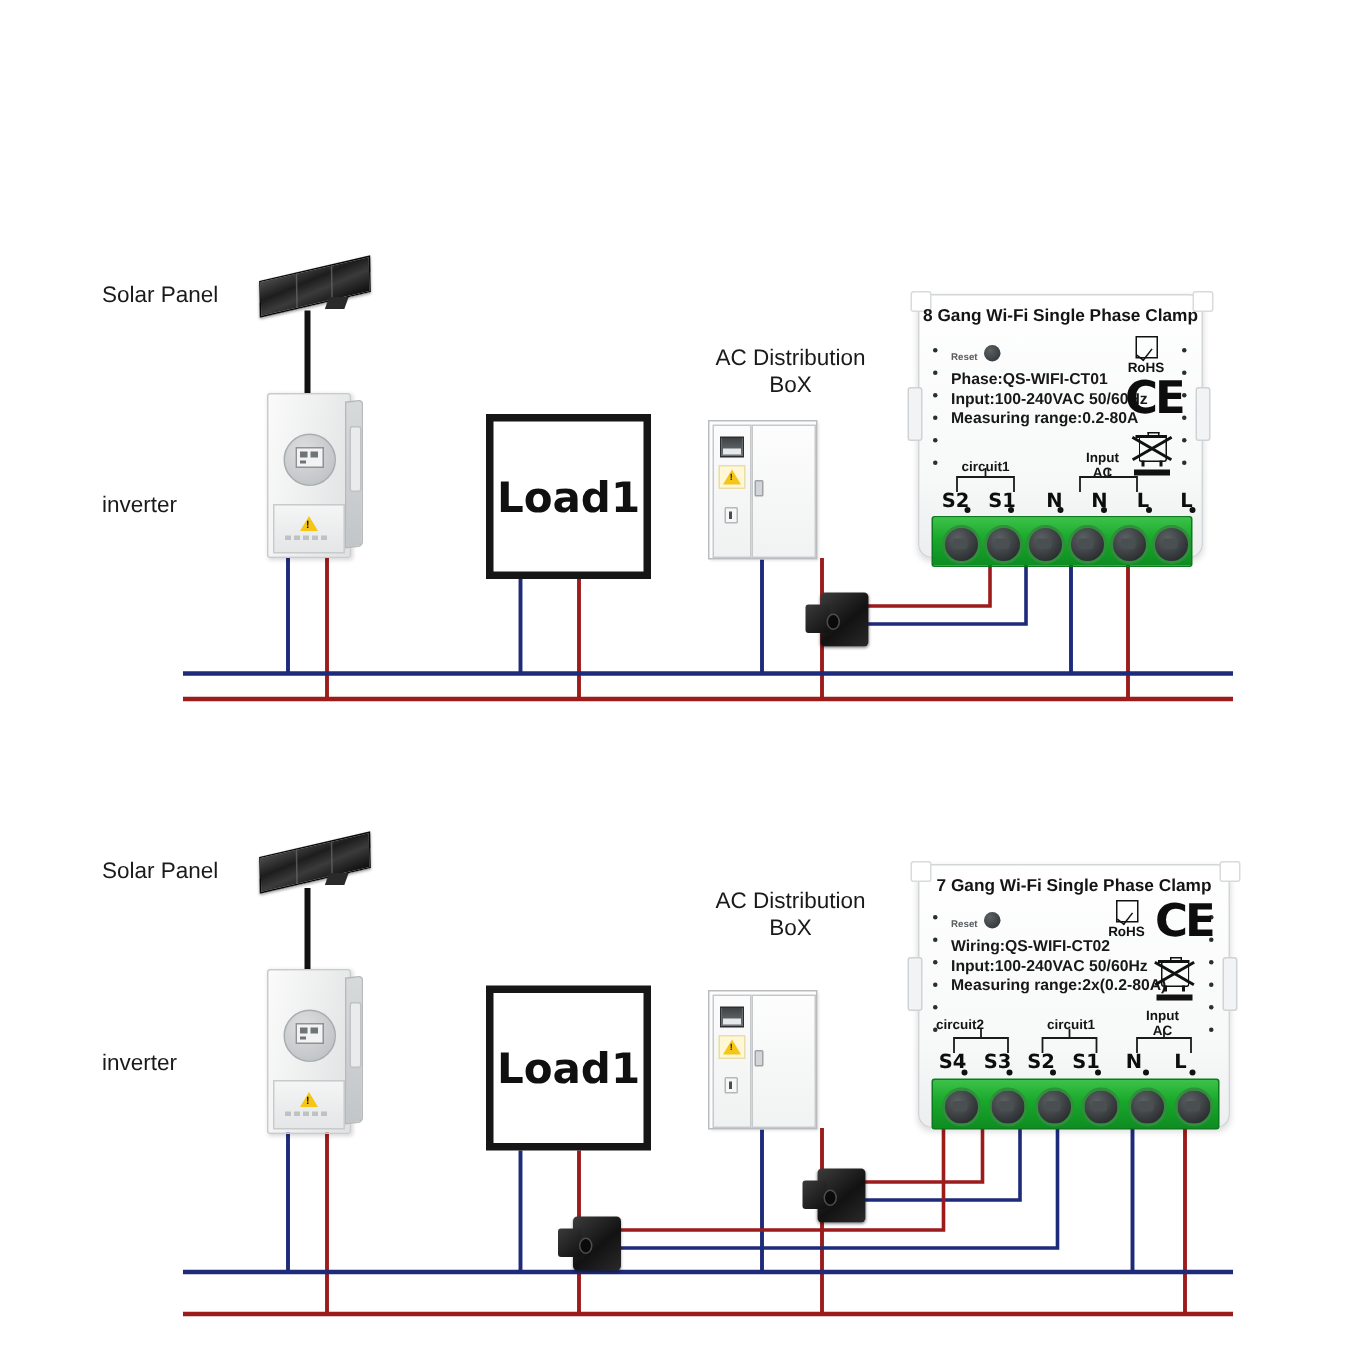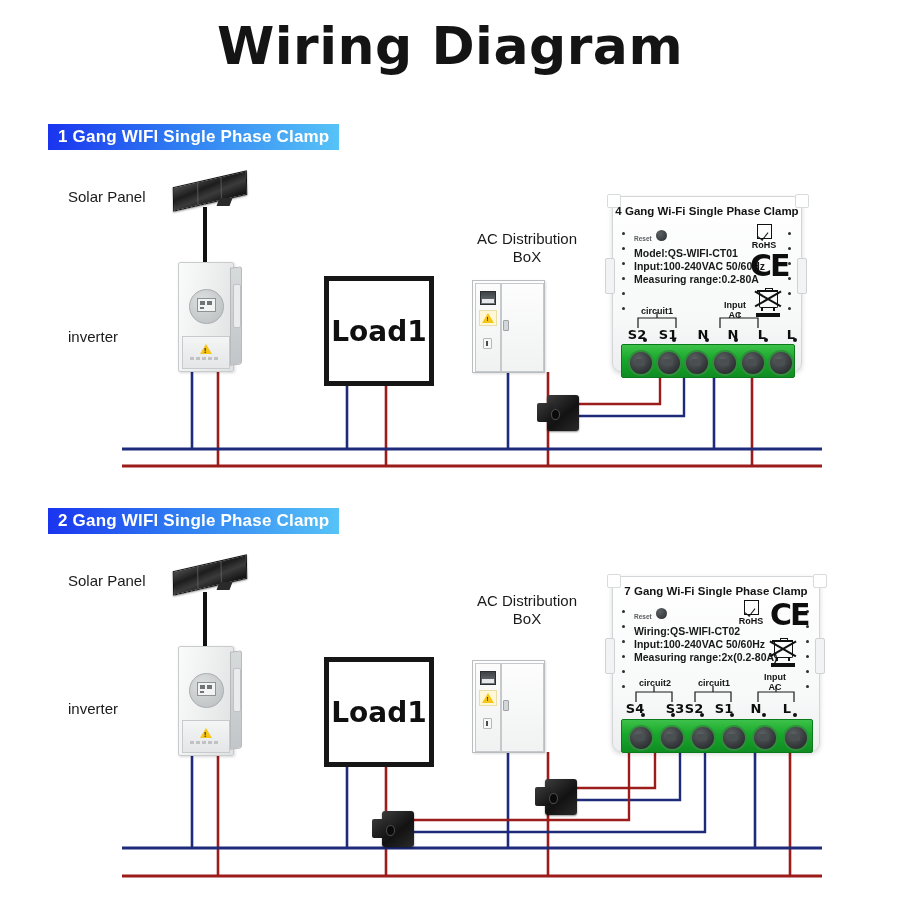--- a/index.html
+++ b/index.html
@@ -234,23 +234,21 @@
   .module .block .scr:after{
     content:"";position:absolute;left:5px;top:7px;width:10px;height:7px;
     background:#4a4f52;border-radius:2px;
   }
 </style>
 </head>
 <body>
 
 <div class="canvas">
 
-  <div class="page-title">Wiring Diagram</div>
-
-  <div class="banner" style="left:48px;top:124px;">1 Gang WlFl Single Phase Clamp</div>
+
 
   <svg class="wires">
     <g stroke-linecap="butt" fill="none">
 
       <line x1="205" y1="207" x2="205" y2="262" stroke="#111111" stroke-width="4"></line>
 
       <line x1="192" y1="372" x2="192" y2="449" stroke="#1e2a7a" stroke-width="2.6"></line>
       <line x1="218" y1="372" x2="218" y2="466" stroke="#9c1b1b" stroke-width="2.6"></line>
 
       <line x1="347" y1="376" x2="347" y2="449" stroke="#1e2a7a" stroke-width="2.6"></line>
@@ -320,21 +318,21 @@
     <div class="hole"></div>
   </div>
 
   <div class="module" style="left:612px;top:196px;width:190px;height:176px;">
     <div class="shell"></div>
     <div class="corner" style="left:-5px;top:-2px;"></div>
     <div class="corner" style="left:183px;top:-2px;"></div>
     <div class="ear" style="left:-7px;top:62px;"></div>
     <div class="ear" style="left:185px;top:62px;"></div>
 
-    <div class="mtitle" style="top:9px;">4 Gang Wi-Fi Single Phase Clamp</div>
+    <div class="mtitle" style="top:9px;">8 Gang Wi-Fi Single Phase Clamp</div>
 
     <div class="resetlbl" style="left:22px;top:39px;">Reset</div>
     <div class="resetbtn" style="left:44px;top:34px;"></div>
 
     <div class="dotcol" style="left:10px;top:36px;">
       <i></i>
         <i></i>
         <i></i>
         <i></i>
         <i></i>
@@ -342,21 +340,21 @@
     </div>
     <div class="dotcol" style="left:176px;top:36px;">
       <i></i>
         <i></i>
         <i></i>
         <i></i>
         <i></i>
         <i></i>
     </div>
 
-    <div class="spec" style="left:22px;top:51px;">Model:QS-WIFI-CT01</div>
+    <div class="spec" style="left:22px;top:51px;">Phase:QS-WIFI-CT01</div>
     <div class="spec" style="left:22px;top:64px;">Input:100-240VAC 50/60Hz</div>
     <div class="spec" style="left:22px;top:77px;">Measuring range:0.2-80A</div>
 
     <div class="rohs" style="left:135px;top:28px;width:34px;">
       <div class="chk"></div>
       <div class="txt">RoHS</div>
     </div>
 
     <div class="ce" style="left:138px;top:55px;">CE</div>
 
@@ -401,21 +399,20 @@
     <div class="block" style="left:9px;top:148px;width:172px;height:32px;">
       <div class="scr" style="left:6px;"></div>
       <div class="scr" style="left:34px;"></div>
       <div class="scr" style="left:62px;"></div>
       <div class="scr" style="left:90px;"></div>
       <div class="scr" style="left:118px;"></div>
       <div class="scr" style="left:146px;"></div>
     </div>
   </div>
 
-  <div class="banner" style="left:48px;top:508px;">2 Gang WlFl Single Phase Clamp</div>
 
   <svg class="wires">
     <g stroke-linecap="butt" fill="none">
       <line x1="205" y1="592" x2="205" y2="646" stroke="#111111" stroke-width="4"></line>
 
       <line x1="192" y1="752" x2="192" y2="848" stroke="#1e2a7a" stroke-width="2.6"></line>
       <line x1="218" y1="752" x2="218" y2="876" stroke="#9c1b1b" stroke-width="2.6"></line>
 
       <line x1="347" y1="757" x2="347" y2="848" stroke="#1e2a7a" stroke-width="2.6"></line>
       <line x1="386" y1="757" x2="386" y2="876" stroke="#9c1b1b" stroke-width="2.6"></line>
@@ -537,38 +534,38 @@
       <div class="hnd"></div>
         <div class="lid"></div>
         <div class="bin"></div>
       <div class="leg" style="left:6px;"></div>
         <div class="leg" style="left:18px;"></div>
       <div class="x1"></div>
         <div class="x2"></div>
         <div class="bar"></div>
     </div>
 
-    <div class="grouplbl" style="left:18px;top:102px;width:50px;">circuit2</div>
+    <div class="grouplbl" style="left:3px;top:102px;width:50px;">circuit2</div>
     <div class="grouplbl" style="left:77px;top:102px;width:50px;">circuit1</div>
     <div class="grouplbl" style="left:143px;top:96px;width:40px;line-height:10px;white-space:pre;">Input
 AC</div>
 
     <svg width="208" height="176" style="position:absolute;left:0;top:0;">
       <g stroke="#1a1a1a" stroke-width="1.2" fill="none">
         <path d="M24,126 L24,116 L60,116 L60,126"></path>
           <path d="M42,116 L42,110"></path>
         <path d="M83,126 L83,116 L119,116 L119,126"></path>
           <path d="M101,116 L101,110"></path>
         <path d="M146,126 L146,116 L182,116 L182,126"></path>
           <path d="M164,116 L164,110"></path>
       </g>
     </svg>
 
     <div class="termlbl" style="left:12px;top:125px;width:22px;">S4</div>
-    <div class="termlbl" style="left:52px;top:125px;width:22px;">S3</div>
+    <div class="termlbl" style="left:42px;top:125px;width:22px;">S3</div>
     <div class="termlbl" style="left:71px;top:125px;width:22px;">S2</div>
     <div class="termlbl" style="left:101px;top:125px;width:22px;">S1</div>
     <div class="termlbl" style="left:133px;top:125px;width:22px;">N</div>
     <div class="termlbl" style="left:164px;top:125px;width:22px;">L</div>
 
     <div class="termdot" style="left:29px;top:137px;"></div>
     <div class="termdot" style="left:59px;top:137px;"></div>
     <div class="termdot" style="left:88px;top:137px;"></div>
     <div class="termdot" style="left:118px;top:137px;"></div>
     <div class="termdot" style="left:150px;top:137px;"></div>

